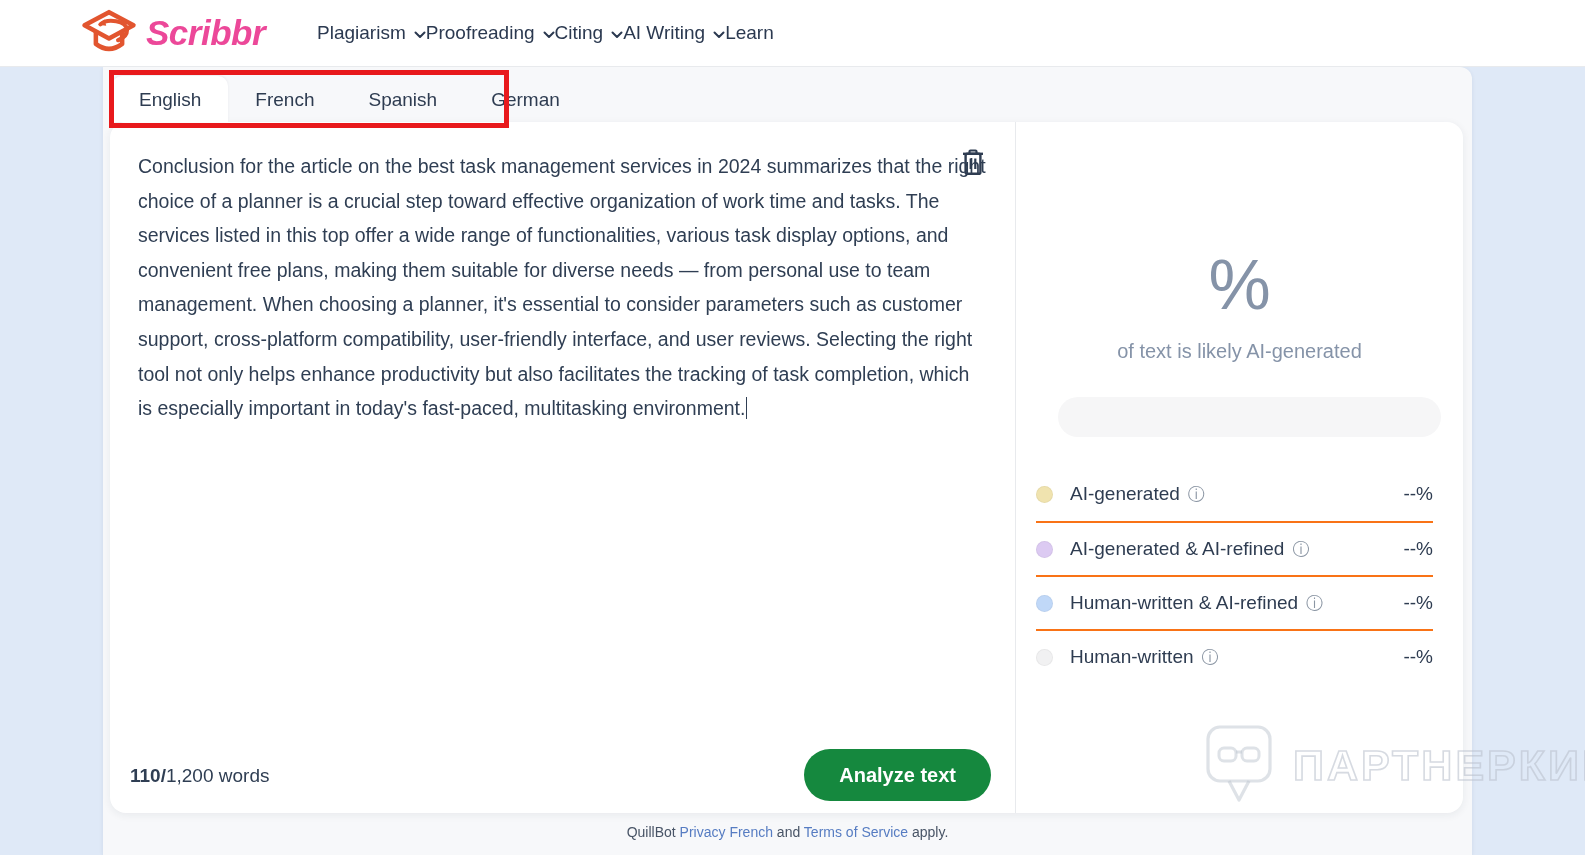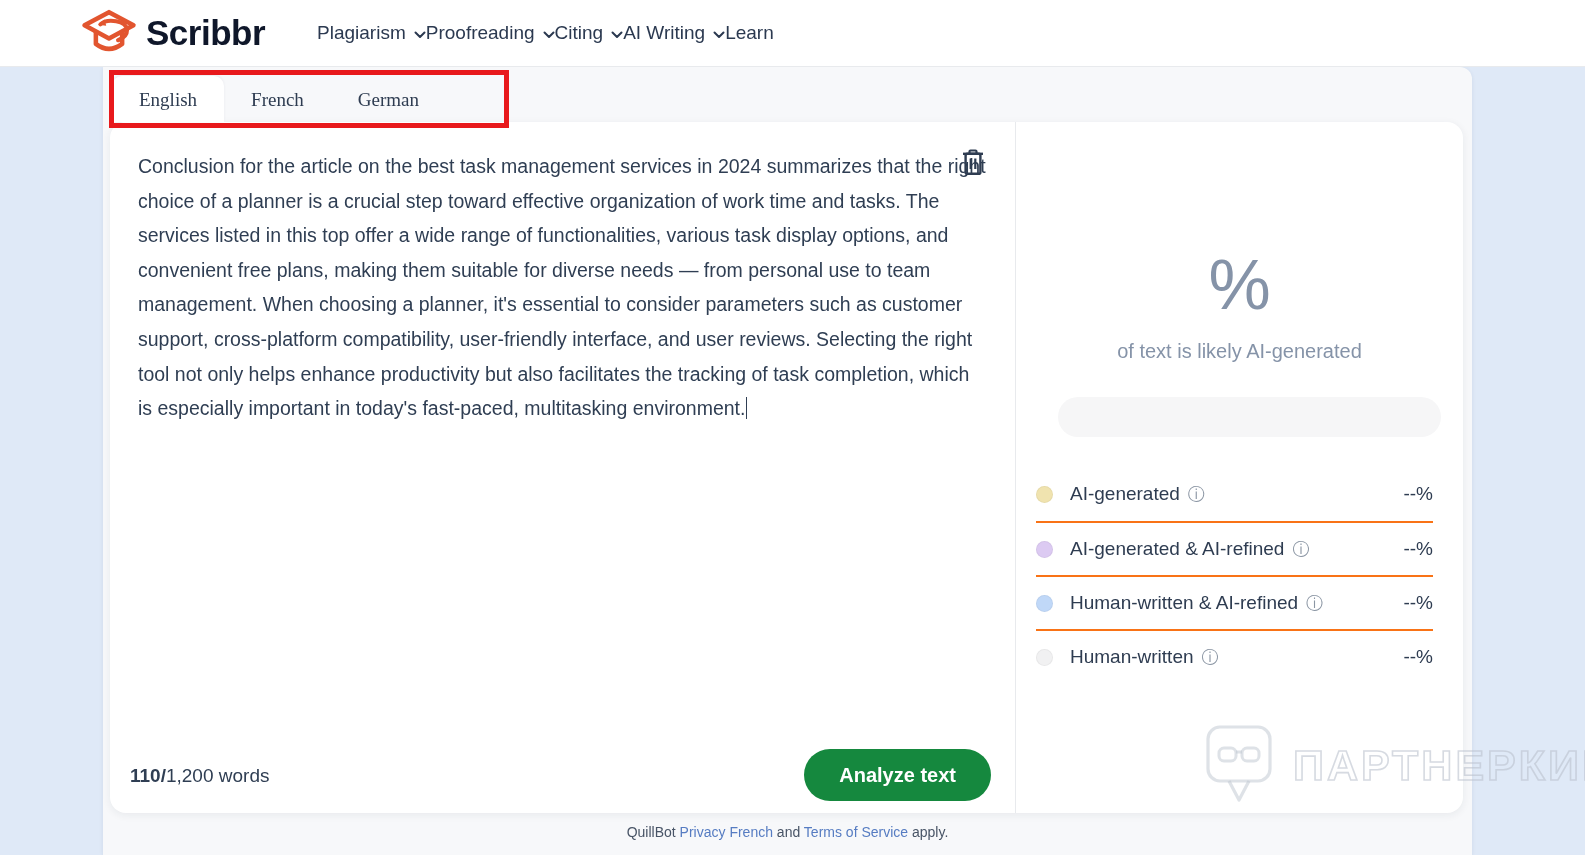--- a/index.html
+++ b/index.html
@@ -13,40 +13,41 @@
   }
 
   
   .header {
     position:absolute; left:0; top:0; width:1585px; height:67px;
     background:#ffffff; border-bottom:1px solid #e8eaed; z-index:3;
     display:flex; align-items:center;
   }
   .logo { display:flex; align-items:center; margin-left:80px; cursor:pointer; }
   .logo-text {
-    font-size:35px; font-weight:800; color:#0f172a; letter-spacing:-0.5px;
+    font-size:35px; font-weight:800; color:#ec4899; letter-spacing:-0.5px;
     margin-left:8px;
+    font-style:italic;
   }
   .nav { display:flex; align-items:center; margin-left:52px; }
   .nav-item {
     display:flex; align-items:center; gap:8px;
     font-size:19px; color:#2b3950; cursor:pointer;
   }
   .chev { display:inline-flex; margin-top:3px; }
 
   
   .outer-card {
     position:absolute; left:103px; top:67px; width:1369px; height:788px;
     background:#f7f8fa; border-radius:0 12px 0 0;
     box-shadow:0 1px 4px rgba(30,40,60,.08);
     z-index:2;
   }
 
   
-  .tabs { position:absolute; left:9px; top:9px; height:46px; display:flex; z-index:4;font-family:Liberation Serif, serif; }
+  .tabs { position:absolute; left:9px; top:9px; height:46px; display:flex; z-index:4; }
   .tab {
     padding:0 27px; line-height:48px; font-size:19px; font-weight:500;
     color:#2e3c51; cursor:pointer; white-space:nowrap;
   }
   .tab.active { background:#ffffff; border-radius:10px 10px 0 0; box-shadow:0 -1px 3px rgba(30,40,60,.06); }
   .annotation-box {
     position:absolute; left:6px; top:3px; width:400px; height:58px;
     border:5px solid #e8191c; z-index:6; pointer-events:none;
   }
 
@@ -170,20 +171,21 @@
       <span>Learn</span>
     </div>
   </nav>
 </div>
 
 <div class="outer-card">
 
   <div class="tabs">
     <div class="tab active">English</div>
     <div class="tab">French</div>
+    <div class="tab">Spanish</div>
     <div class="tab">German</div>
   </div>
   <div class="annotation-box"></div>
 
   <div class="white-card">
 
     <div class="editor">
       <div class="doc-text"><span>Conclusion for the article on the best task management services in 2024 summarizes that the right choice of a planner is a crucial step toward effective organization of work time and tasks. The services listed in this top offer a wide range of functionalities, various task display options, and convenient free plans, making them suitable for diverse needs — from personal use to team management. When choosing a planner, it's essential to consider parameters such as customer support, cross-platform compatibility, user-friendly interface, and user reviews. Selecting the right tool not only helps enhance productivity but also facilitates the tracking of task completion, which is especially important in today's fast-paced, multitasking environment.</span><span class="caret"></span></div>
 
       <button class="trash-btn" title="">

